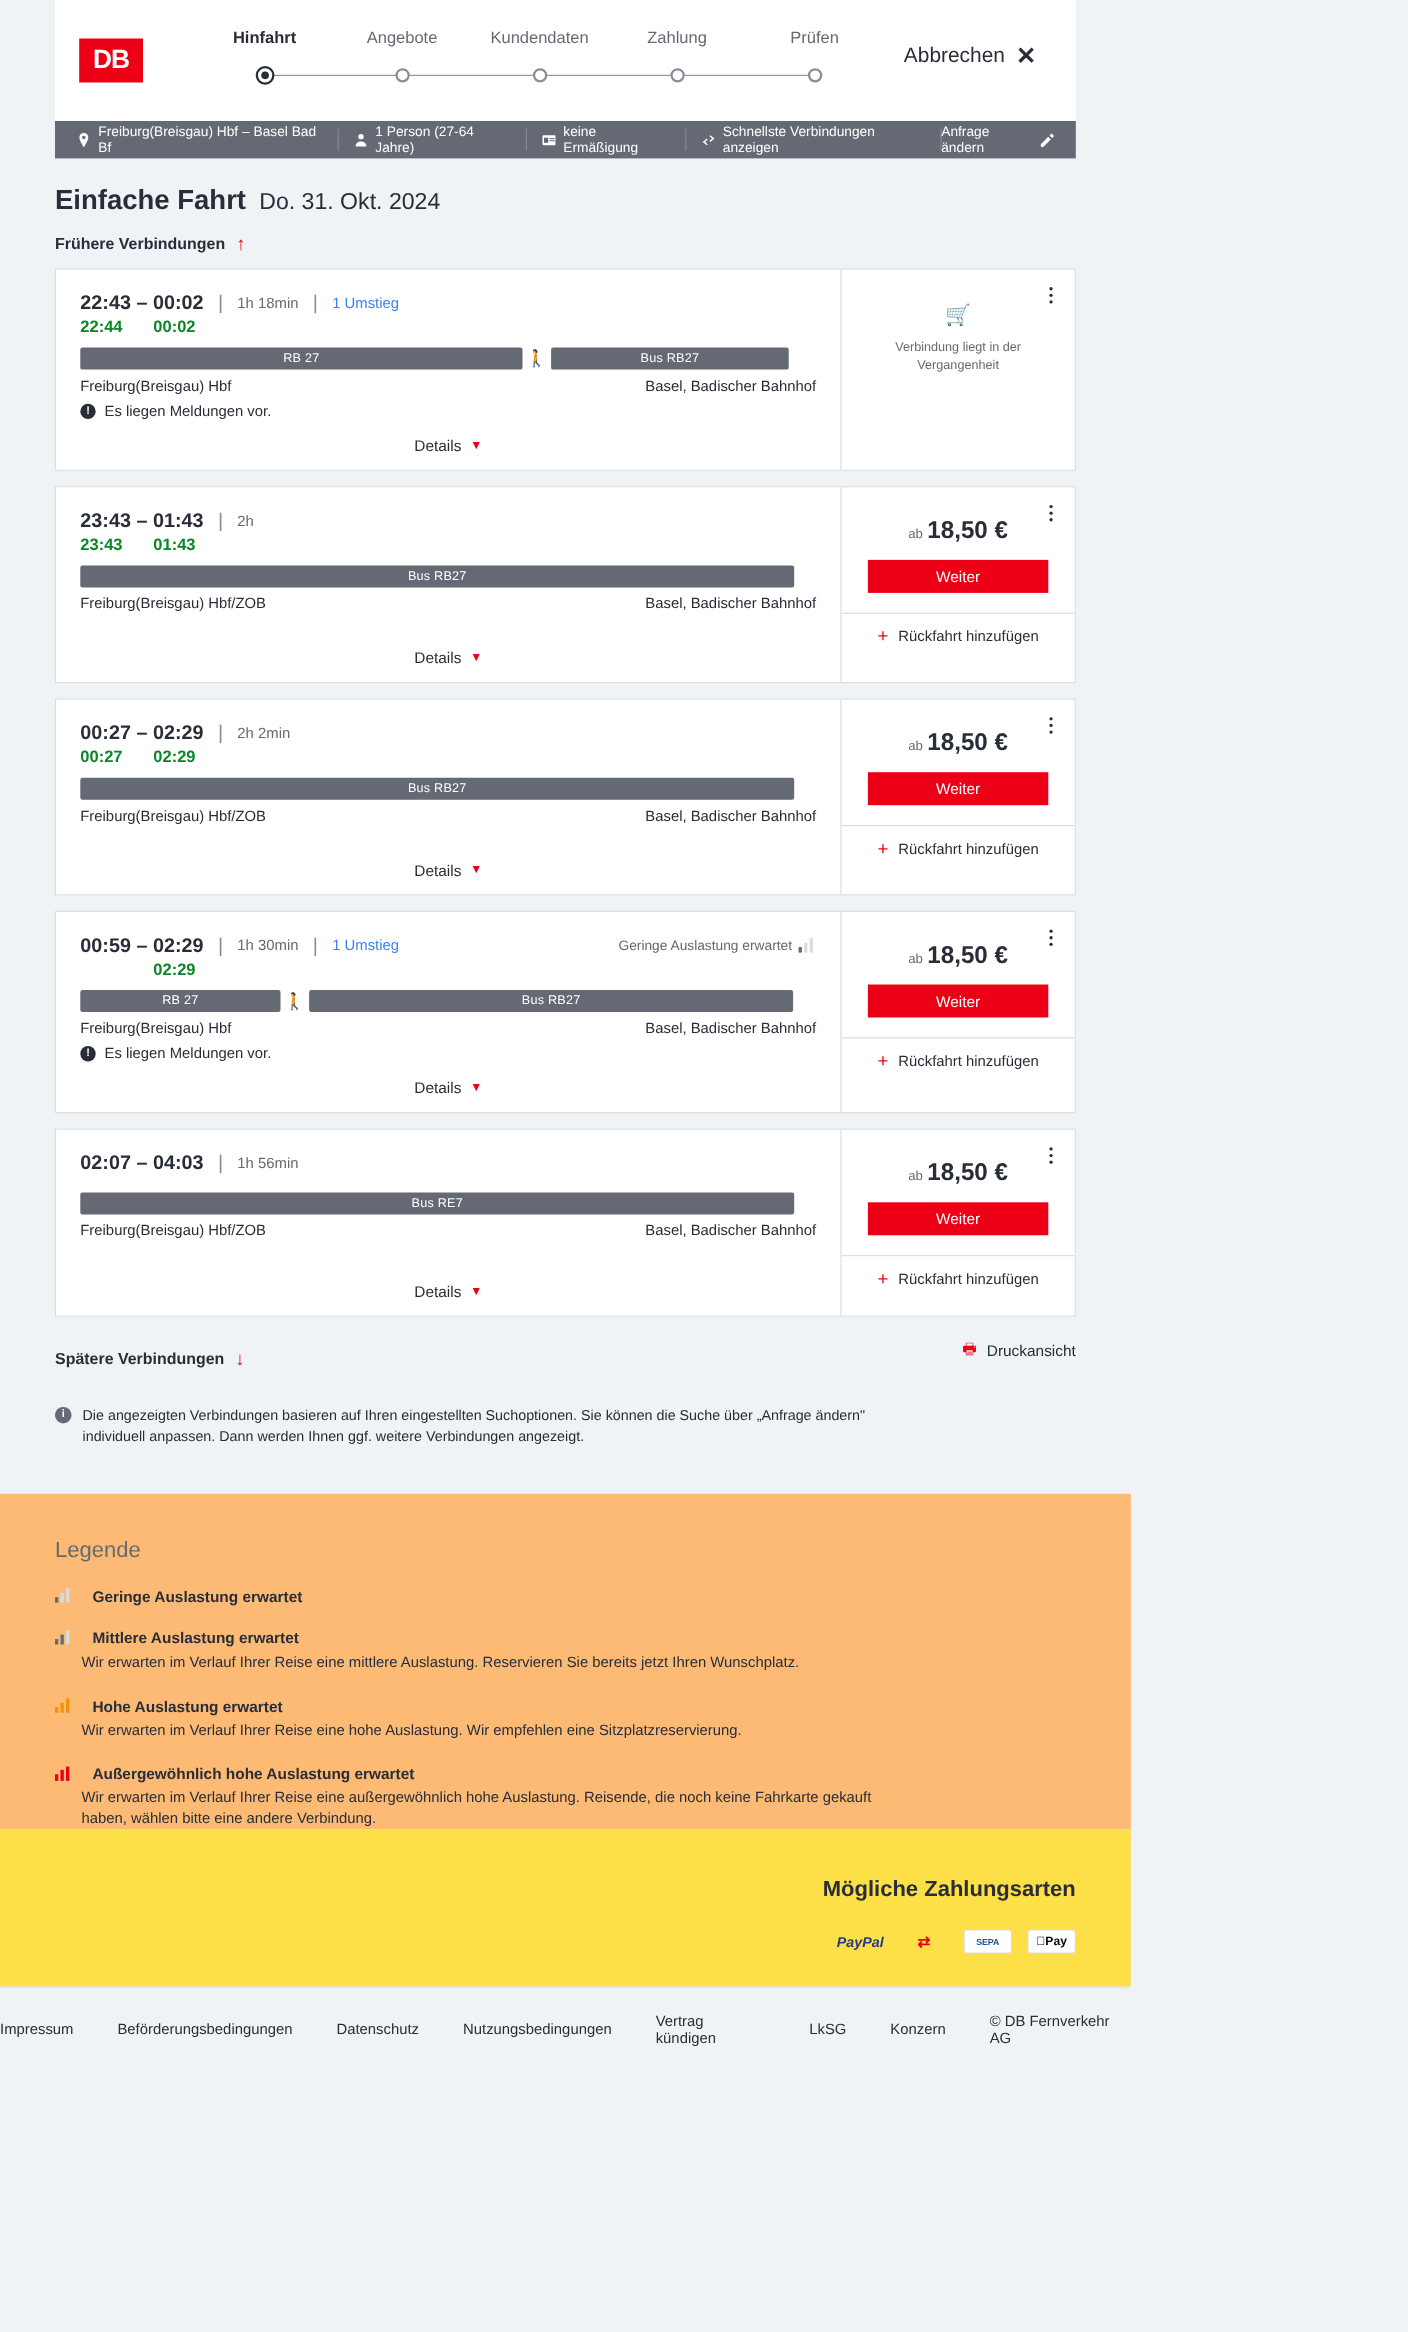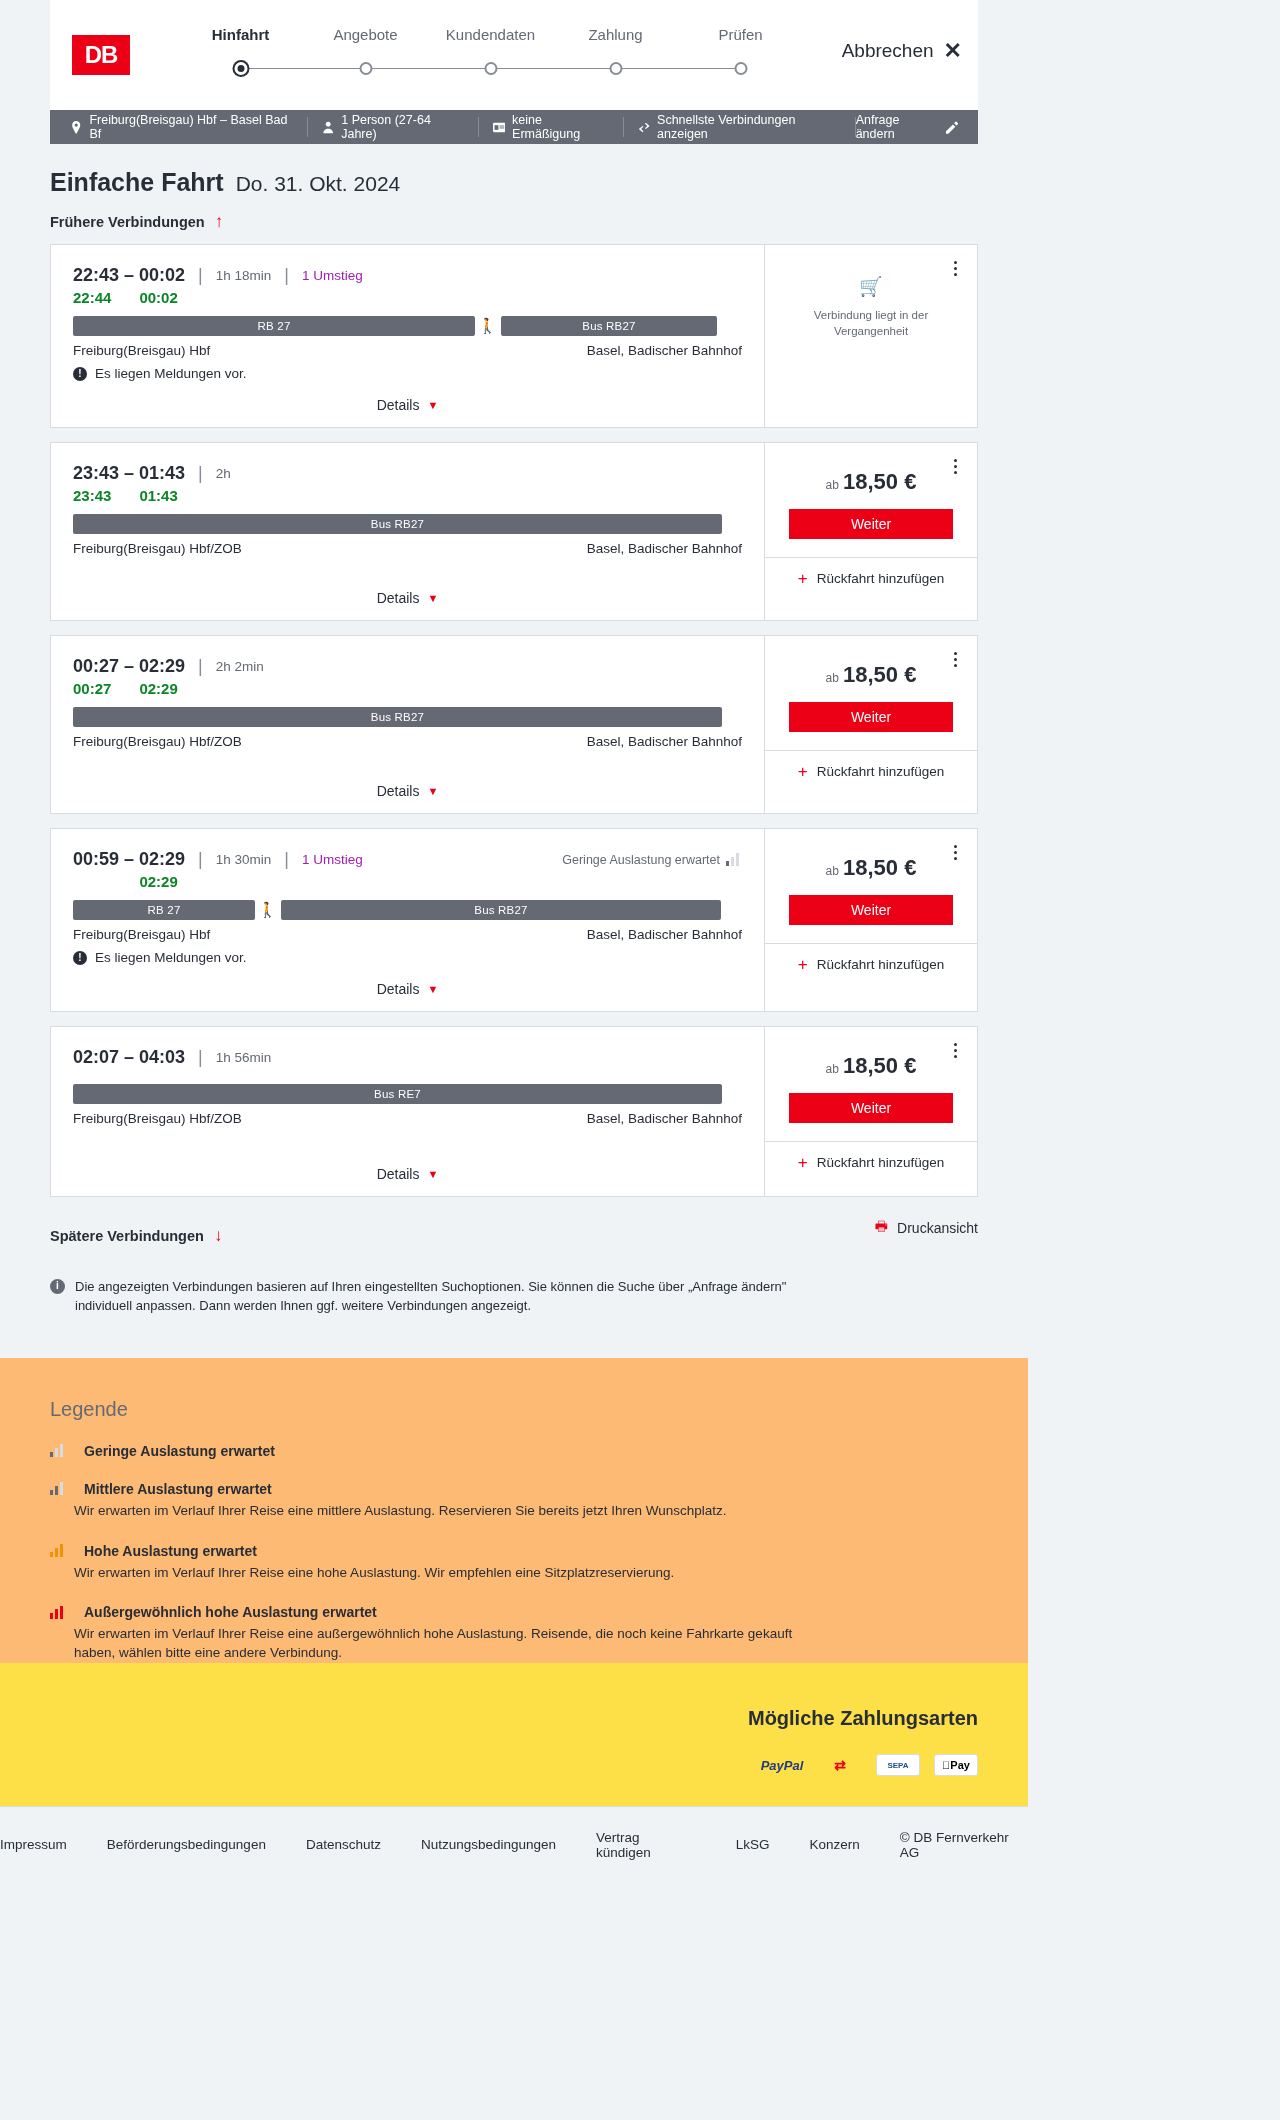--- a/index.html
+++ b/index.html
@@ -42,21 +42,21 @@
     z-index: 2;
   }
   .step.active .dot { border-color:#282d37; background:#282d37; box-shadow: 0 0 0 3px #fff, 0 0 0 5px #282d37;}
   .step.active .dot { background:#282d37; border:3px solid #fff; box-shadow:0 0 0 2px #282d37; }
   .step .line {
     position:absolute; top: 11px; left: 50%; width: 125px; height: 1px;
     background:#878c96; z-index:1;
   }
   .step:last-child .line { display:none; }
   .cancel {
-    position:absolute; right: 16px; top: 38px;
+    position:absolute; right: 36px; top: 38px;
     display:flex; align-items:center; gap:10px;
     font-size: 19px; color:#282d37; cursor:pointer;
   }
   .cancel .x { font-size: 22px; font-weight:bold; }
 
   
   .summary {
     margin: 0 50px;
     background:#646973;
     color:#fff;
@@ -90,21 +90,21 @@
   
   .card {
     display:flex; background:#fff; border:1px solid #d7dce1; margin-top: 14px;
   }
   .card .left { flex: 1; padding: 20px 22px 0 22px; position:relative; }
   .card .right { width: 213px; border-left: 1px solid #d7dce1; position:relative; }
 
   .times { display:flex; align-items:center; gap:10px; font-size: 18px; font-weight:bold; }
   .times .sep { color:#878c96; font-weight:normal; margin: 0 3px; }
   .times .dur { font-size: 13.5px; font-weight:normal; color:#646973; }
-  .times .changes { font-size: 13.5px; font-weight:normal; color:#a21caf; }
+  .times .changes { font-size: 13.5px; font-weight:normal; color:#3b82f6; }
   .times .occ {
     margin-left:auto; font-size: 12.5px; color:#646973; font-weight:normal;
     display:flex; align-items:center; gap:6px;
   }
   .realtime { display:flex; gap: 26px; font-size: 15px; color:#0a8527; margin-top: 3px; font-weight:bold;}
   .realtime .rt2 { margin-left: 2px; }
 
   .legs { display:flex; align-items:center; margin-top: 10px; gap: 0; }
   .leg {
     background:#646973; color:#fff; height: 20px; border-radius: 2px;

